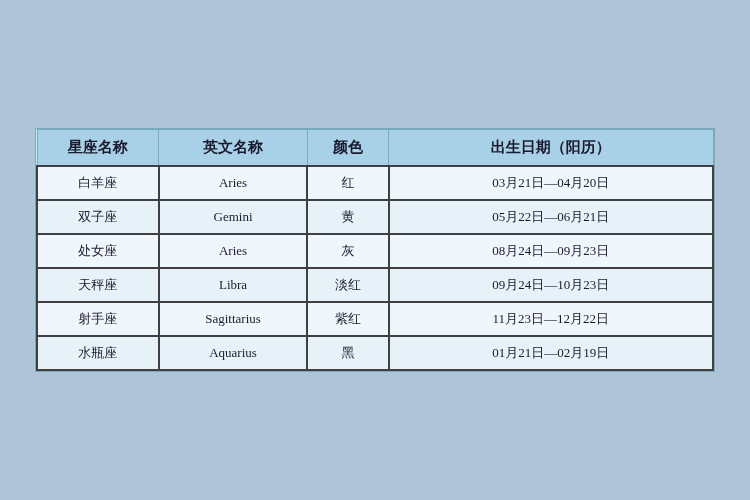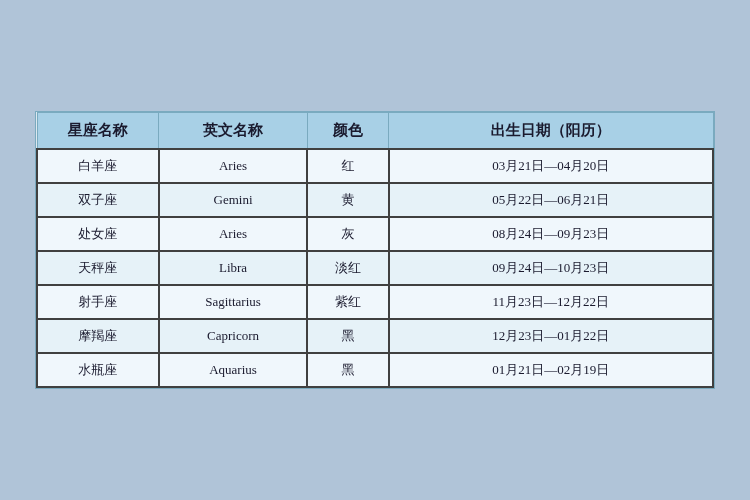--- a/index.html
+++ b/index.html
@@ -98,26 +98,20 @@
           <td>淡红</td>
           <td>09月24日—10月23日</td>
         </tr>
         <tr>
           <td>射手座</td>
           <td>Sagittarius</td>
           <td>紫红</td>
           <td>11月23日—12月22日</td>
         </tr>
         <tr>
-          <td>摩羯座</td>
-          <td>Capricorn</td>
-          <td>黑</td>
-          <td>12月23日—01月22日</td>
-        </tr>
-        <tr>
           <td>水瓶座</td>
           <td>Aquarius</td>
           <td>黑</td>
           <td>01月21日—02月19日</td>
         </tr>
       </tbody>
   </table>
 </div>
 
 </body></html>

